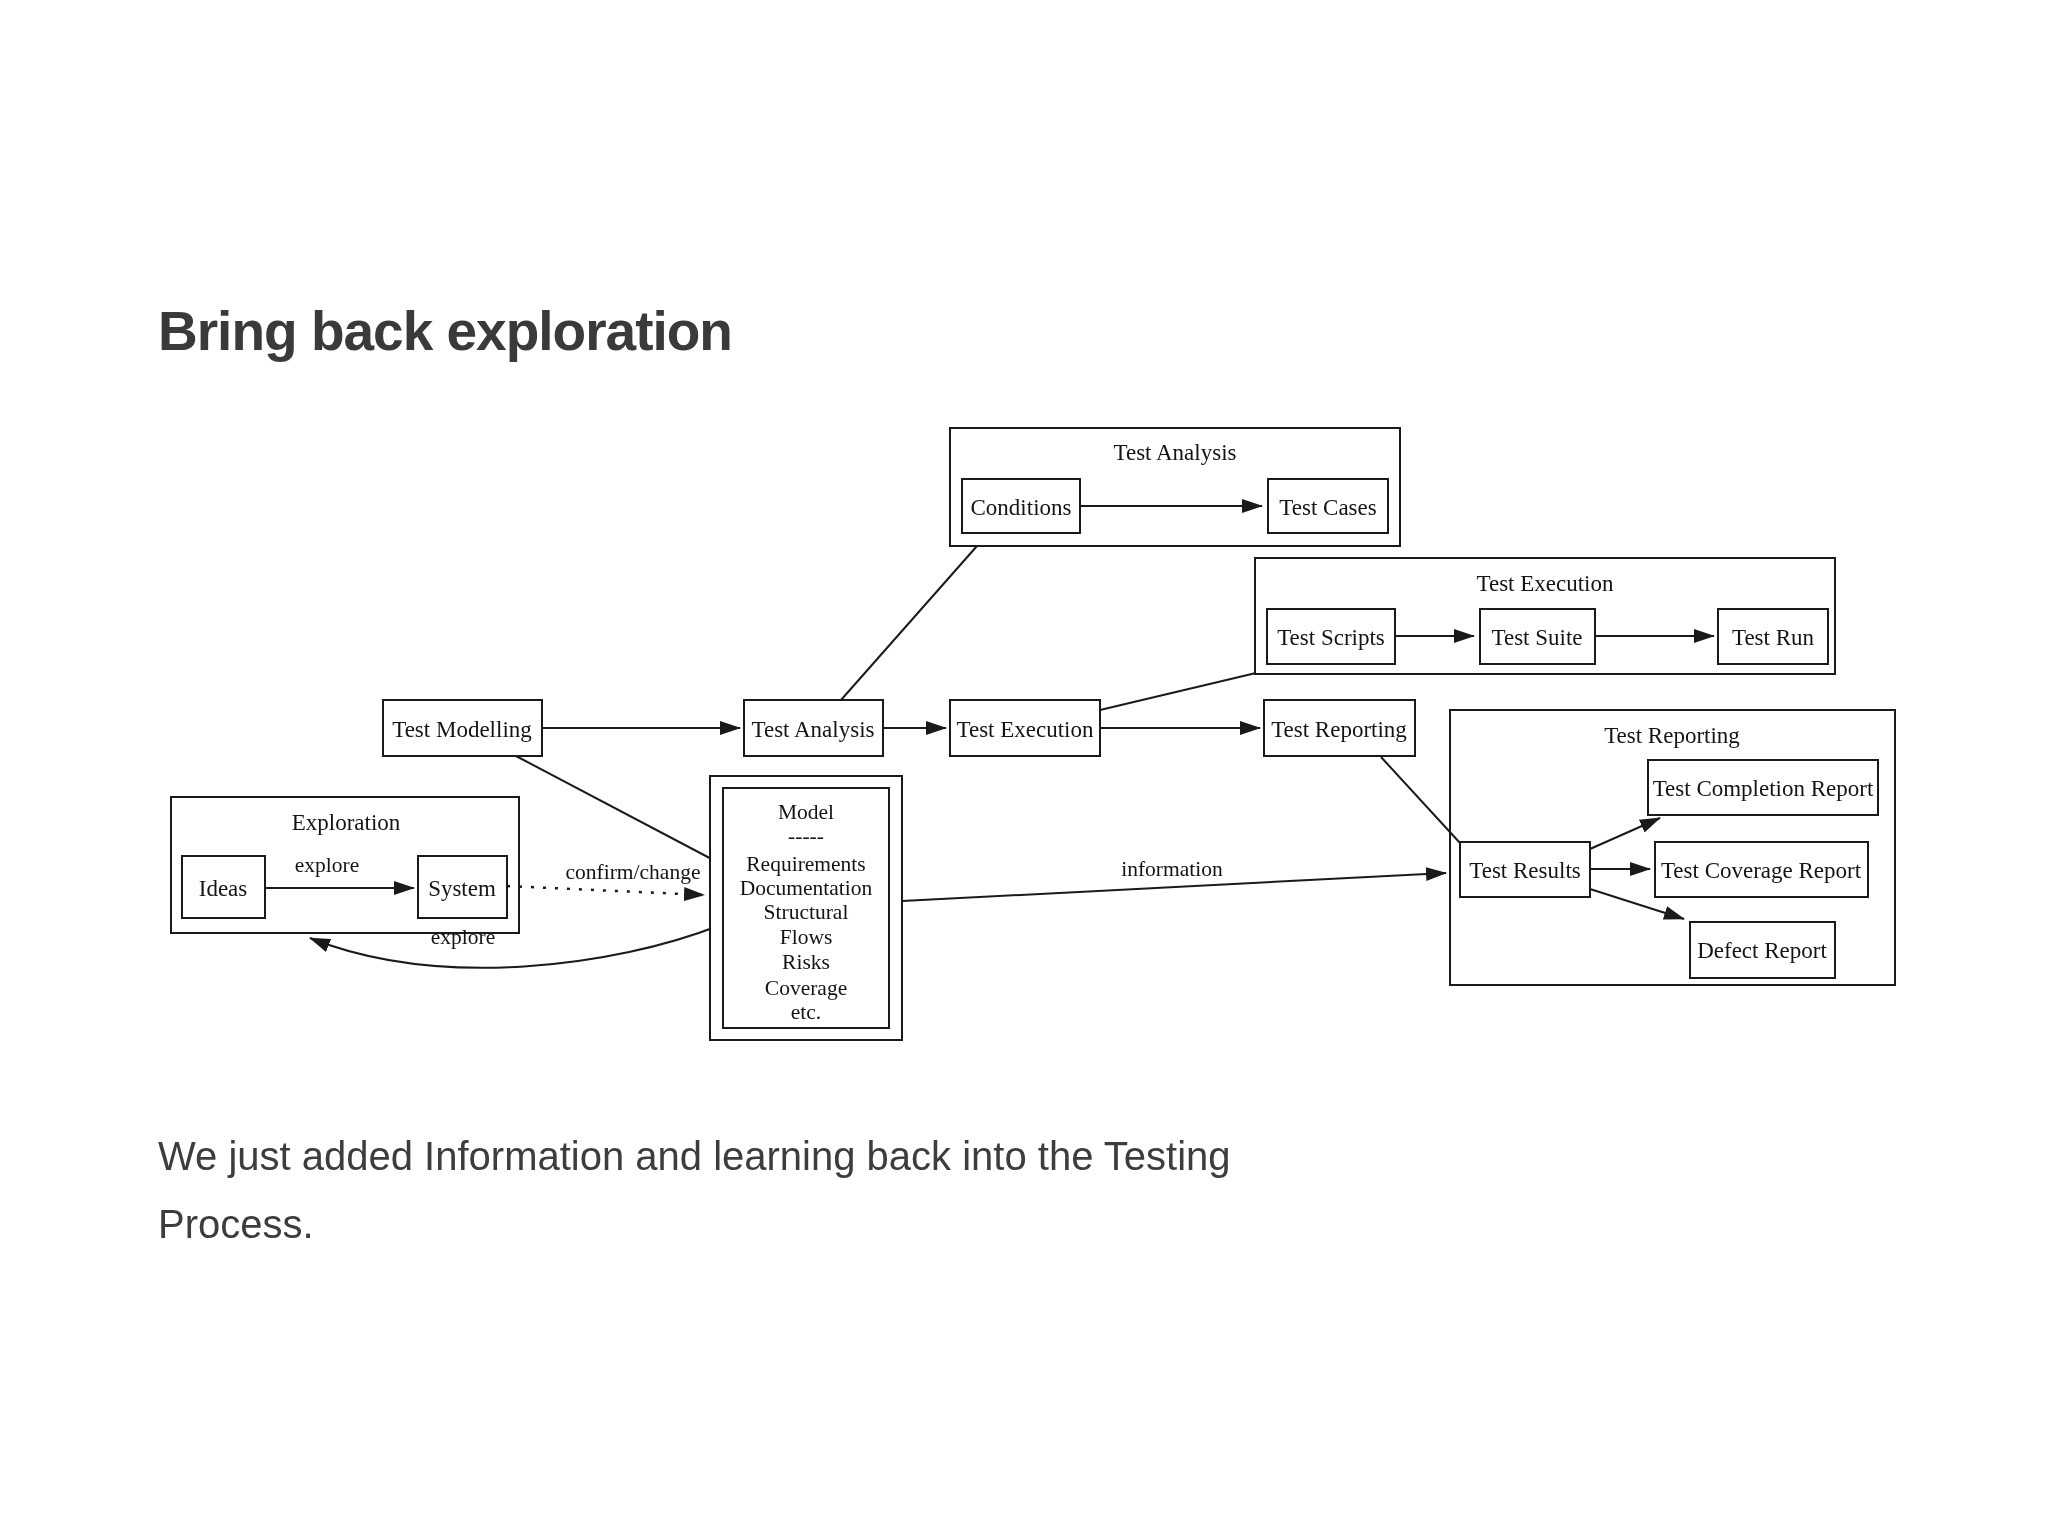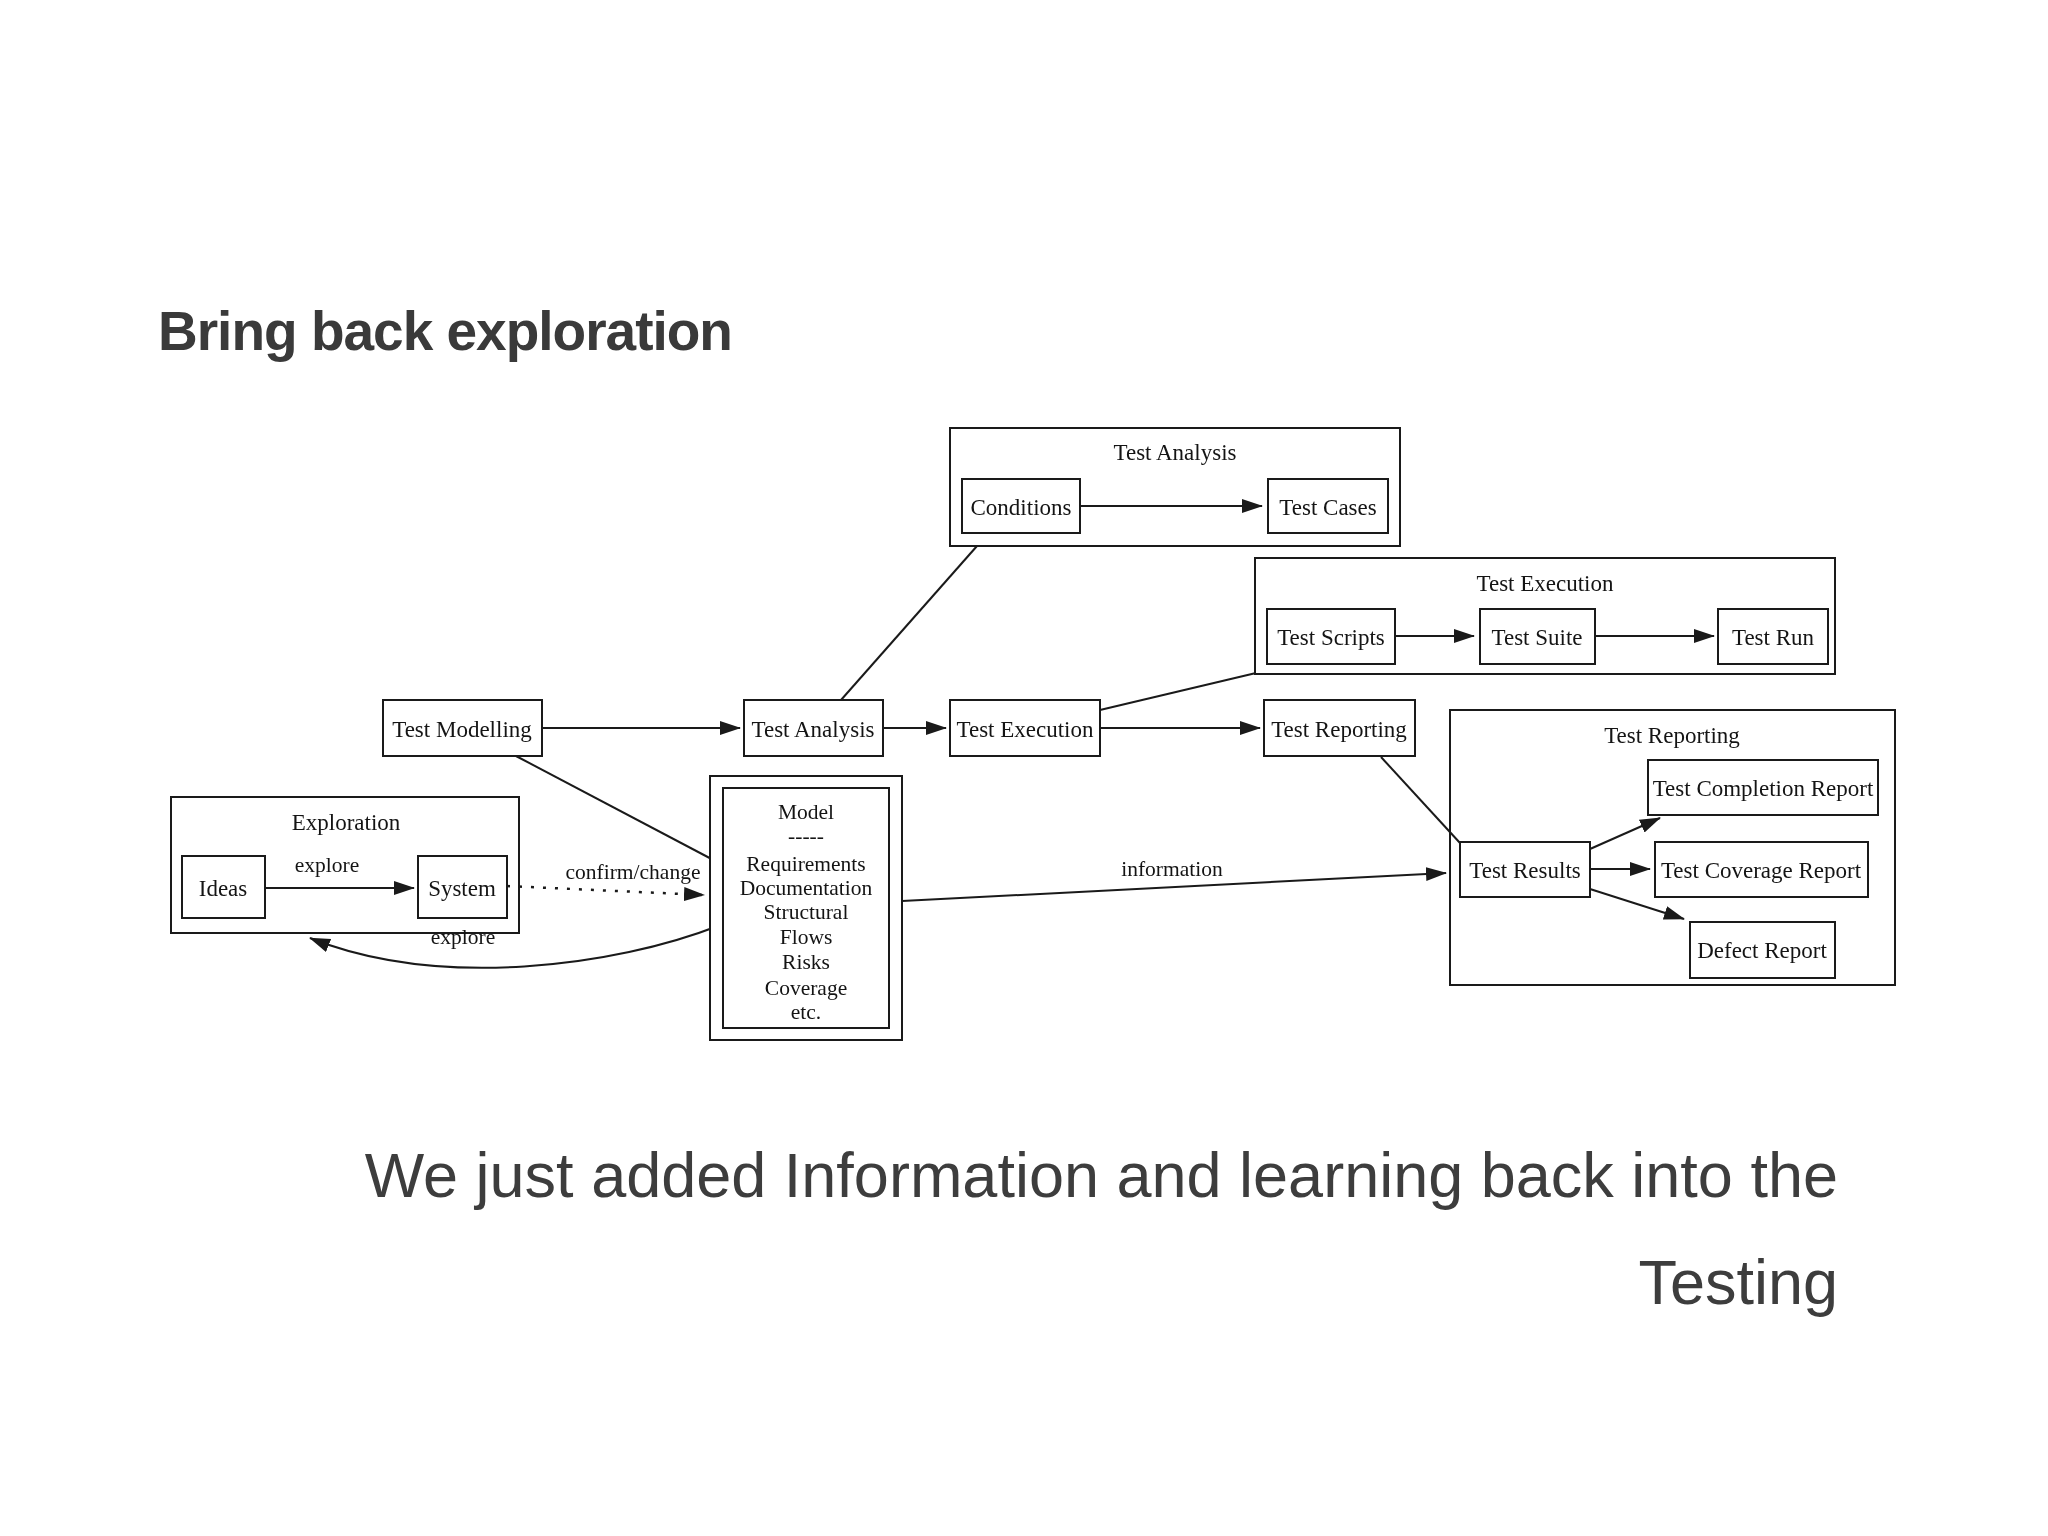--- a/index.html
+++ b/index.html
@@ -15,25 +15,24 @@
     left: 158px; top: 262px;
     font-size: 55px;
     font-weight: 700;
     letter-spacing: -1px;
     color: #3a3a3a;
   }
   .slide-caption {
     position: absolute;
     left: 158px; top: 1122px;
     width: 1680px;
-    font-size: 63px;
+    font-size: 40px;
     font-weight: 400;
     line-height: 1.7;
     color: #3d3d3d;
-    text-align: right;
   }
   svg.diagram {
     position: absolute;
     left: 0; top: 0;
     width: 2048px; height: 1536px;
   }
   svg.diagram rect {
     fill: #ffffff;
     stroke: #1a1a1a;
     stroke-width: 2;
@@ -142,13 +141,14 @@
   <text class="small" x="806" y="1019">etc.</text>
 
   <text class="small" x="327" y="872">explore</text>
   <text class="small" x="463" y="944">explore</text>
   <text class="small" x="633" y="879">confirm/change</text>
   <text class="small" x="1172" y="876">information</text>
 </svg>
 
 <div class="slide-caption">
   <div>We just added Information and learning back into the Testing</div>
+  <div>Process.</div>
 </div>
 
 </body></html>

